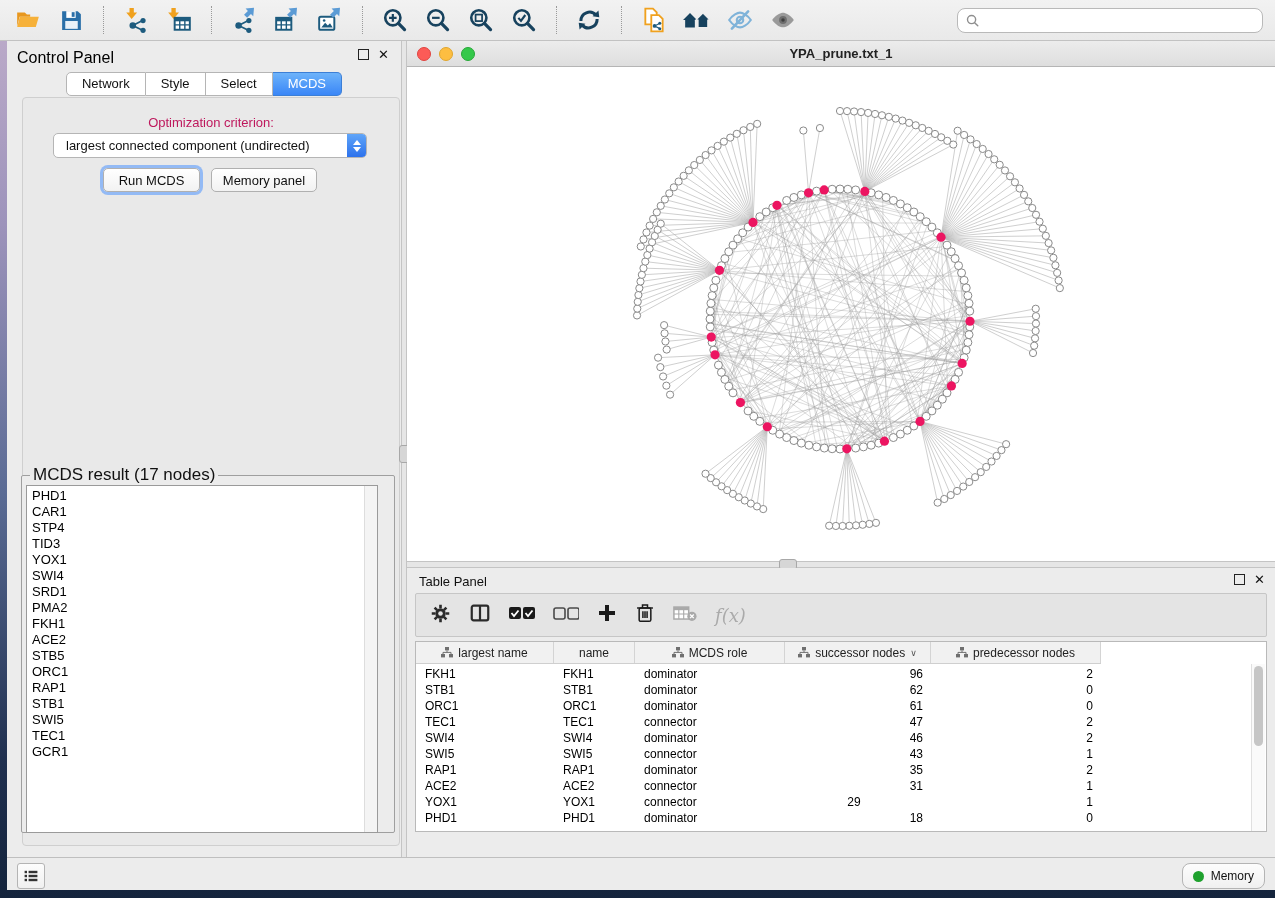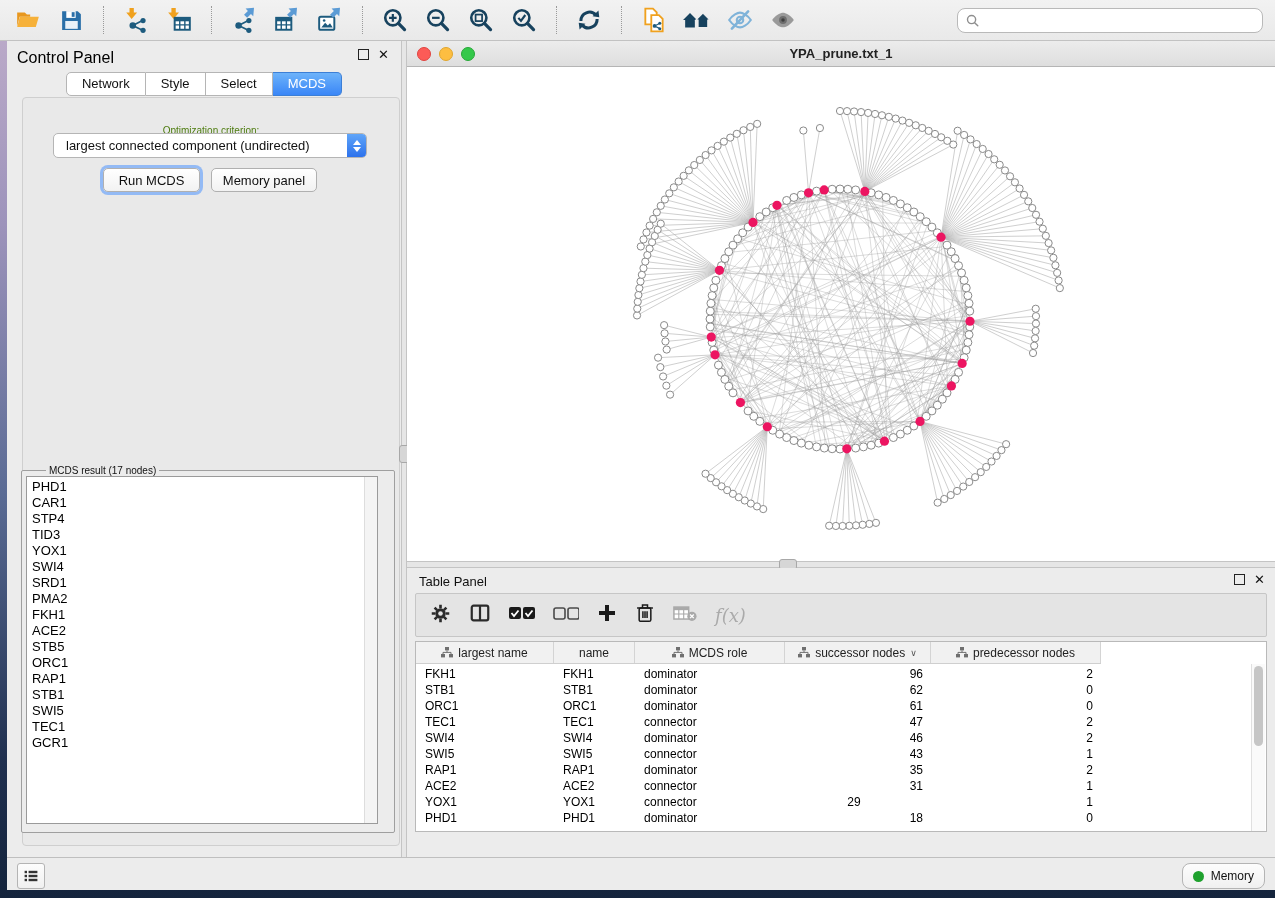--- a/index.html
+++ b/index.html
@@ -23,34 +23,34 @@
   .panel-title{font-size:13px;color:#111;}
   .win-icons{display:flex;gap:9px;align-items:center;}
   .float-ic{width:9px;height:9px;border:1.5px solid #222;display:inline-block;}
   .close-ic{font-size:13px;font-weight:bold;color:#111;line-height:10px;}
   .seg-wrap{display:flex;justify-content:center;}
   .seg{height:22px;line-height:22px;padding:0 15px;font-size:13px;background:#fff;border:1px solid #b5b5b5;border-left:none;color:#111;}
   .seg:first-child{border-left:1px solid #b5b5b5;border-radius:5px 0 0 5px;}
   .seg:last-child{border-radius:0 5px 5px 0;}
   .seg.active{background:linear-gradient(#6db3fa,#3a86f7);color:#fff;border-color:#3c7fd6;}
   .cp-card{left:15px;top:56px;width:376px;height:747px;background:#e9e9e9;border:1px solid #cfcfcf;border-radius:4px;}
-  .opt-label{width:100%;text-align:center;font-size:10px;color:#4d7c0f;margin-top:10px;}
+  .opt-label{width:100%;text-align:center;font-size:13px;color:#be185d;}
   .dropdown{left:30px;top:35px;width:312px;height:23px;background:#fff;border:1px solid #b5b5b5;border-radius:5px;
             display:flex;align-items:center;}
   .dropdown .val{flex:1;font-size:13px;padding-left:12px;color:#111;white-space:nowrap;}
   .stepper{width:19px;height:23px;background:linear-gradient(#5fa5f9,#2d72ec);border-radius:0 4px 4px 0;
            display:flex;flex-direction:column;align-items:center;justify-content:center;gap:2px;}
   .stepper i{width:0;height:0;border-left:4px solid transparent;border-right:4px solid transparent;}
   .stepper .up{border-bottom:5px solid #fff;}
   .stepper .dn{border-top:5px solid #fff;}
   .btn{height:22px;background:linear-gradient(#ffffff,#f2f2f2);border:1px solid #b0b0b0;border-radius:5px;
        font-size:13px;color:#111;display:flex;align-items:center;justify-content:center;}
   .btn.focus{box-shadow:0 0 0 3px rgba(110,165,250,.7);}
   .mcds-field{left:14px;top:424px;width:364px;height:366px;border:1px solid #9f9f9f;border-radius:2px;background:#ececec;margin:0;padding:0 4px;}
-  .mcds-field legend{font-size:10px;color:#111;padding:0 3px;margin-left:20px;}
+  .mcds-field legend{font-size:17px;color:#111;padding:0 3px;margin-left:4px;}
   .mcds-list{position:relative;width:352px;height:348px;background:#fff;border:1px solid #9a9a9a;box-sizing:border-box;overflow:hidden;}
   .mcds-list .rows{position:absolute;left:5px;top:2px;font-size:13px;line-height:16px;color:#000;}
   .mcds-track{position:absolute;right:0;top:0;width:12px;height:100%;background:#f4f4f4;border-left:1px solid #ddd;}
 
   
   .vsplit{left:401px;top:41px;width:6px;height:817px;background:#e6e6e6;border-left:1px solid #c4c4c4;border-right:1px solid #c4c4c4;box-sizing:border-box;}
   .vgrip{left:399px;top:445px;width:9px;height:16px;background:#d6d6d6;border:1px solid #a8a8a8;border-radius:3px;}
   .hsplit{left:407px;top:561px;width:868px;height:7px;background:#e6e6e6;border-top:1px solid #c4c4c4;border-bottom:1px solid #c4c4c4;box-sizing:border-box;}
   .hgrip{left:779px;top:559px;width:16px;height:9px;background:#d6d6d6;border:1px solid #a8a8a8;border-radius:3px;}
 

